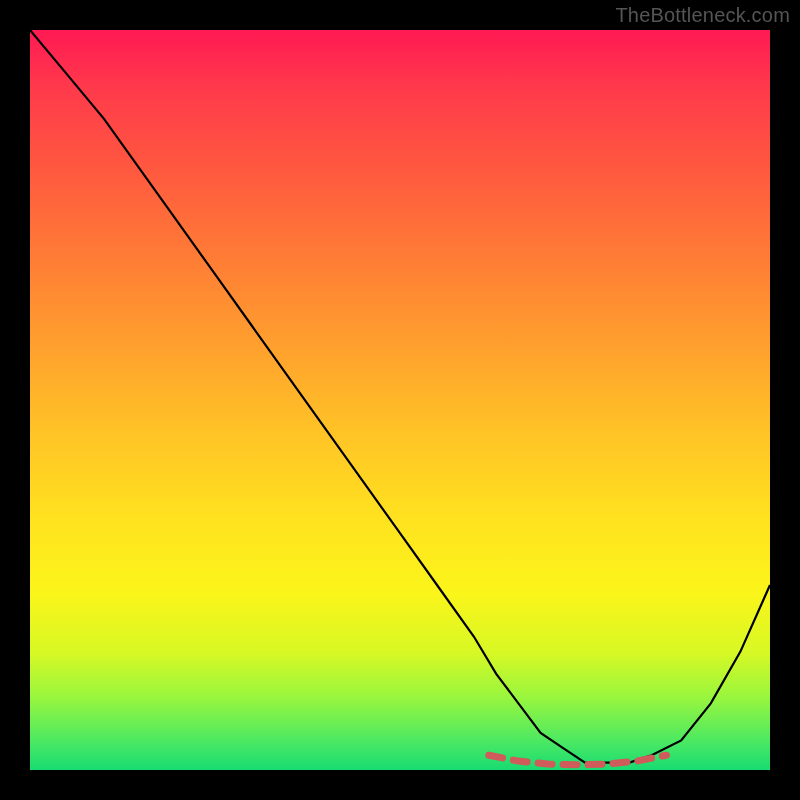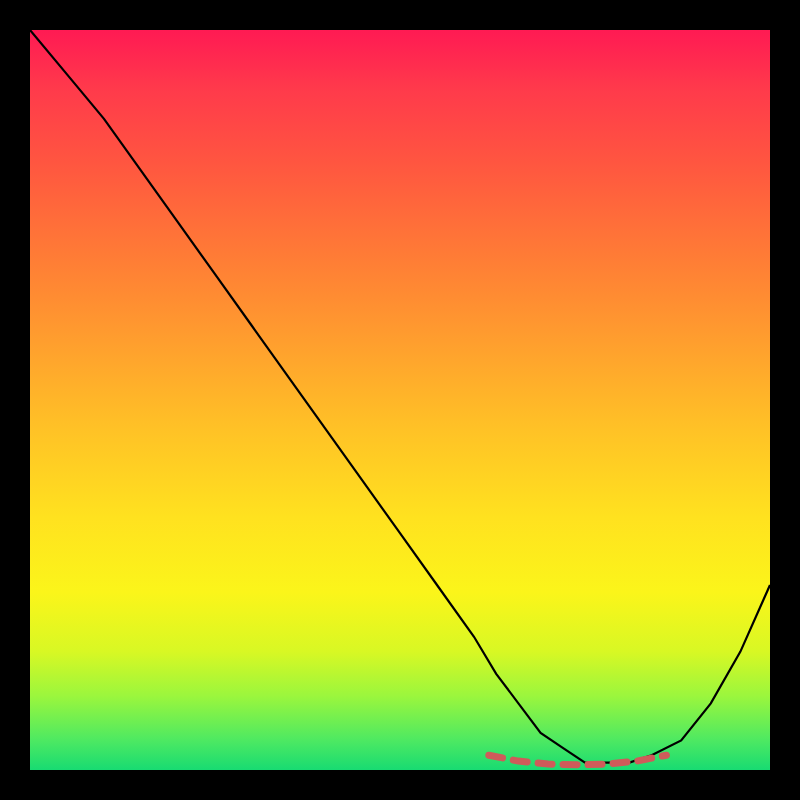--- a/index.html
+++ b/index.html
@@ -72,20 +72,21 @@
     stroke-width: 7;
     stroke-linecap: round;
     stroke-dasharray: 14 11;
   }
 </style>
 </head>
 <body>
 
 <div class="frame">
 
+  <div class="watermark">TheBottleneck.com</div>
 
   <div class="plot-clip">
     <div class="gradient"></div>
 
     <svg class="curve" viewBox="0 0 740 740" preserveAspectRatio="none">
       <path id="main-curve" class="curve-path" d="M0.0 0.0 L37.0 44.4 L74.0 88.8 L111.0 140.6 L148.0 192.4 L185.0 244.2 L222.0 296.0 L259.0 347.8 L296.0 399.6 L333.0 451.4 L370.0 503.2 L407.0 555.0 L444.0 606.8 L466.2 643.8 L488.4 673.4 L510.6 703.0 L532.8 717.8 L555.0 732.6 L577.2 732.6 L599.4 732.6 L621.6 725.2 L651.2 710.4 L680.8 673.4 L710.4 621.6 L740.0 555.0"></path>
       <path id="dash-curve" class="dash-path" d="M458.8 725.2 L488.4 731.1 L518.0 734.1 L547.6 734.8 L577.2 734.1 L606.8 731.1 L636.4 725.2"></path>
     </svg>
   </div>
 </div>

